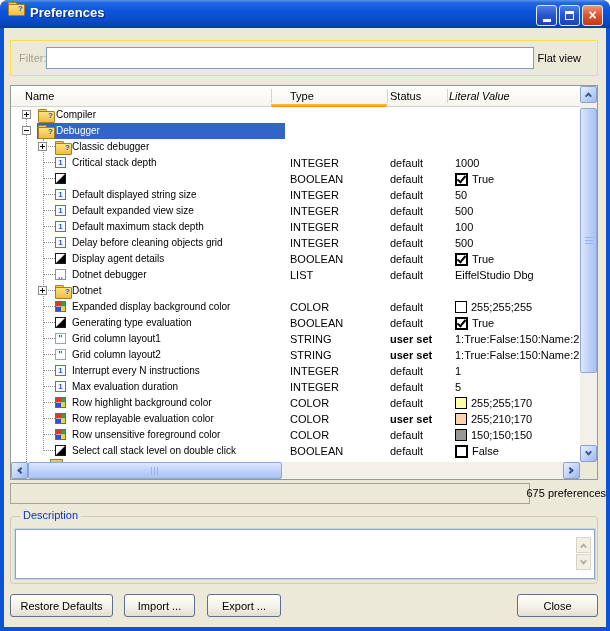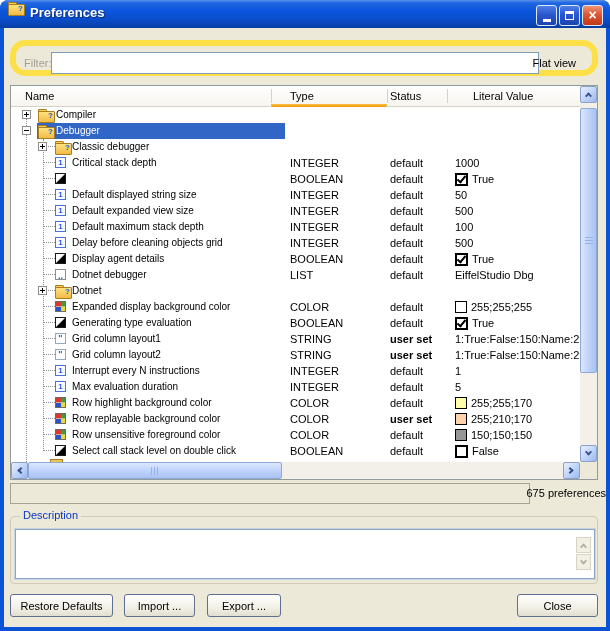--- a/index.html
+++ b/index.html
@@ -15,31 +15,31 @@
     display:flex;align-items:center;justify-content:center;}
   .tbb.b-min{left:536px;background:linear-gradient(to bottom,#4E7FE8,#2B57CE 45%,#1C44B0);}
   .tbb.b-max{left:559px;background:linear-gradient(to bottom,#4E7FE8,#2B57CE 45%,#1C44B0);}
   .tbb.b-close{left:582px;background:linear-gradient(to bottom,#F09475,#DD5834 45%,#C03A18);}
   .g-min{width:8px;height:3px;background:#fff;margin-top:10px;}
   .g-max{width:9px;height:9px;border:1px solid #fff;border-top:3px solid #fff;}
   .g-x{color:#fff;font-size:14px;font-weight:bold;line-height:19px;}
   
   .client{position:absolute;left:4px;top:28px;width:602px;height:599px;background:#ECE9D8;}
   
-  .filter-group{position:absolute;left:10px;top:40px;width:588px;height:36px;border:6px solid #fde047;border-radius:15px;}
+  .filter-group{position:absolute;left:10px;top:40px;width:588px;height:36px;border:1px solid #fde047;border-radius:0;}
   .filter-label{position:absolute;left:8px;top:0;line-height:34px;font-size:11px;color:#A3A198;}
   .filter-input{position:absolute;left:35px;top:6px;width:488px;height:22px;border:1px solid #7F9DB9;background:#fff;
     font-family:"Liberation Sans",sans-serif;font-size:11px;padding:2px 4px;outline:none;}
   .flat-view{position:absolute;right:16px;top:0;line-height:34px;font-size:11px;color:#000;}
   
   .grid-panel{position:absolute;left:10px;top:85px;width:588px;height:395px;border:1px solid #919B9C;background:#fff;}
   .grid-header{position:absolute;left:0;top:0;width:569px;height:21px;background:linear-gradient(to bottom,#FFFFFF,#F7F5EE);
     border-bottom:1px solid #D5D2C8;}
   .hcell{position:absolute;top:0;line-height:20px;font-size:11px;color:#000;white-space:nowrap;}
-  .h-name{left:14px;text-align:center;}.h-type{left:279px;}.h-status{left:379px;}.h-lit{left:462px;}
+  .h-name{left:14px;text-align:center;}.h-type{left:279px;}.h-status{left:379px;}.h-lit{left:438px;font-style:italic;}
   .hsep{position:absolute;top:3px;width:1px;height:14px;background:#D5D2C8;}
   .hot-bar{position:absolute;left:260px;bottom:-1px;width:116px;height:3px;
     background:linear-gradient(to bottom,#FCC247,#F49300);border-radius:0 0 2px 2px;}
   .grid-rows{position:absolute;left:0;top:21px;width:569px;height:355px;background:#fff;overflow:hidden;}
   .grid-row{position:absolute;left:0;width:569px;height:16px;}
   .vline{position:absolute;width:0;border-left:1px dotted #8C8C8C;z-index:0;}
   .vl0{left:15px;top:8px;height:347px;}
   .vl1{left:32px;top:32px;height:312px;}
   .dash{position:absolute;left:32px;top:7px;width:12px;border-top:1px dotted #8C8C8C;z-index:0;}
   .sel-bar{position:absolute;left:26px;top:0;width:248px;height:16px;background:#3166C6;z-index:1;}
@@ -356,21 +356,21 @@
           <span class="cell ctype">COLOR</span>
           <span class="cell cstatus">default</span>
           <div class="cval">
             <span class="sw" style="background: rgb(255, 255, 170);"></span>
             <span class="vtext">255;255;170</span>
           </div>
         </div>
         <div class="grid-row" style="top: 304px;">
           <div class="dash"></div>
           <span class="ti picon lvl1 color"></span>
-          <span class="rowname lvl1">Row replayable background color</span>
+          <span class="rowname lvl1">Row replayable evaluation color</span>
           <span class="cell ctype">COLOR</span>
           <span class="cell cstatus user-set">user set</span>
           <div class="cval">
             <span class="sw" style="background: rgb(255, 210, 170);"></span>
             <span class="vtext">255;210;170</span>
           </div>
         </div>
         <div class="grid-row" style="top: 320px;">
           <div class="dash"></div>
           <span class="ti picon lvl1 color"></span>

